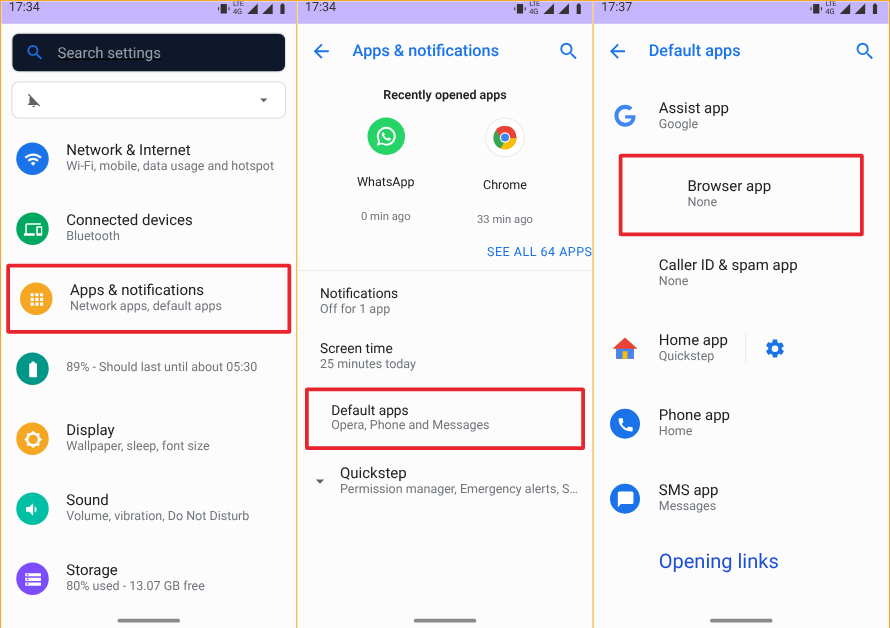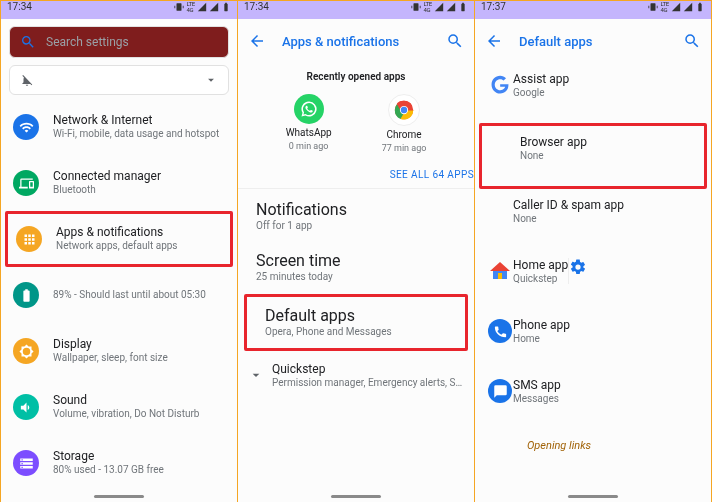--- a/index.html
+++ b/index.html
@@ -38,26 +38,27 @@
     color: #333;
     background: #c4b5fd;
   }
   .status-icons { display:flex; gap:2px; align-items:center; color:#333; }
   .status-icons svg { width:10px; height:10px; fill:#333; }
   .status-lte { font-size:6px; letter-spacing:-0.3px; line-height:1;}
   .searchbox {
     margin: 7px 8px;
     border: 1px solid #e1e1e1;
     border-radius: 6px;
-    background: #7f1d1d;
+    background: #0f172a;
     height: 30px;
     display: flex;
     align-items: center;
     padding: 0 10px;
     gap: 10px;
+    text-decoration: underline;
   }
   .searchbox svg { width:16px; height:16px; fill:#1a73e8; }
   .searchbox span { color:#9aa0a6; font-size:12px; }
   .dnd-row {
     margin: 0 8px 4px 8px;
     border: 1px solid #e1e1e1;
     border-radius: 6px;
     background:#fff;
     height:28px;
     display:flex;
@@ -87,34 +88,34 @@
   .appbar {
     display:flex; align-items:center; gap:16px;
     padding: 6px 10px;
     height:32px;
   }
   .appbar .back { width:18px; height:18px; fill:#1a73e8; }
   .appbar .heading { color:#1a73e8; font-size:13px; font-weight:500; flex:1; }
   .appbar .search { width:18px; height:18px; fill:#1a73e8;}
   .section-label { font-size:10px; font-weight:600; color:#202124; text-align:center; margin:8px 0;}
   .recent-apps { display:flex; justify-content:center; gap:50px; margin:4px 0 6px 0;}
-  .recent-app { display:flex; flex-direction:column; align-items:center; gap:3px; }
+  .recent-app { display:flex; flex-direction:column; align-items:center; gap:17px; }
   .recent-app .label { font-size:10px; color:#202124;}
   .recent-app .when { font-size:9px; color:#70757a;}
   .appicon { width:30px; height:30px; border-radius:50%; display:flex; align-items:center; justify-content:center;}
   .see-all { text-align:right; font-size:10px; font-weight:400; color:#1a73e8; margin:10px 0 8px 0; letter-spacing:0.4px;}
   .simple-row { padding:9px 18px; }
-  .simple-row .title{font-size:16px;}
+  .simple-row .title{font-size:11px;}
   .simple-row .sub{font-size:10px;}
   .adv-row { display:flex; align-items:center; padding:9px 10px; gap:8px;}
   .adv-row svg{width:16px;height:16px;fill:#5f6368;flex-shrink:0;}
-  .p3-row { display:flex; align-items:flex-start; padding:9px 12px; min-height:42px;}
+  .p3-row { display:flex; align-items:center; gap:14px; padding:9px 12px; min-height:42px;}
   .p3-row .sq { width:26px; height:26px; display:flex; align-items:center; justify-content:center; flex-shrink:0;}
   .gear { width:18px; height:18px; fill:#1a73e8; }
-  .opening { padding:10px 12px 10px 52px; font-size:11px; color:#a16207;font-style:italic;}
+  .opening { padding:10px 12px 10px 52px; font-size:16px; color:#1d4ed8;}
   .nav { position:absolute; bottom:0; left:0; right:0; height:14px; display:flex; justify-content:center; align-items:center;}
   .nav .pill{ width:50px; height:3px; border-radius:3px; background:#8a8a8a;}
 </style>
 </head>
 <body>
 
 <div class="container">
 
 <div class="phone">
   <div class="statusbar">
@@ -161,21 +162,21 @@
             <div class="sub">Wi-Fi, mobile, data usage and hotspot</div>
           </div>
     </div>
     <div class="row">
       <span class="icon-circle" style="background:#00a862">
             <svg viewBox="0 0 24 24">
               <path d="M4 6h18V4H4a2 2 0 00-2 2v11H0v3h14v-3H4V6zm19 2h-6a1 1 0 00-1 1v10a1 1 0 001 1h6a1 1 0 001-1V9a1 1 0 00-1-1zm-1 9h-4v-7h4v7z"></path>
             </svg>
           </span>
       <div class="texts">
-            <div class="title">Connected manager</div>
+            <div class="title">Connected devices</div>
             <div class="sub">Bluetooth</div>
           </div>
     </div>
     <div class="row highlight">
       <span class="icon-circle" style="background:#f5a623">
             <svg viewBox="0 0 24 24">
               <path d="M4 8h4V4H4v4zm6 12h4v-4h-4v4zm-6 0h4v-4H4v4zm0-6h4v-4H4v4zm6 0h4v-4h-4v4zm6-10v4h4V4h-4zm-6 4h4V4h-4v4zm6 6h4v-4h-4v4zm0 6h4v-4h-4v4z"></path>
             </svg>
           </span>
       <div class="texts">
@@ -281,21 +282,21 @@
             <svg width="22" height="22" viewBox="0 0 24 24">
               <circle cx="12" cy="12" r="10" fill="#ea4335"></circle>
               <path d="M12 2a10 10 0 018.94 5.5H12a4.5 4.5 0 00-3.92 2.3L4.3 4.6A9.96 9.96 0 0112 2z" fill="#ea4335"></path>
               <path d="M2 12a10 10 0 012.3-6.4l4 6.9A4.5 4.5 0 0012 16.5l-3.8 5.2A10 10 0 012 12z" fill="#34a853"></path>
               <path d="M22 12a10 10 0 01-13.8 9.7l4-6.9a4.5 4.5 0 003.9-2.3h7.4A10 10 0 0122 12z" fill="#fbbc05"></path>
               <circle cx="12" cy="12" r="4.5" fill="#fff"></circle>
               <circle cx="12" cy="12" r="3.5" fill="#4285f4"></circle>
             </svg>
           </div>
       <div class="label">Chrome</div>
-      <div class="when">77 min ago</div>
+      <div class="when">33 min ago</div>
     </div>
   </div>
   <div class="see-all">SEE ALL 64 APPS</div>
   <div style="height:1px;background:#eee;margin:0 0 2px 0"></div>
   <div class="simple-row">
     <div class="title">Notifications</div>
     <div class="sub">Off for 1 app</div>
   </div>
   <div class="simple-row">
     <div class="title">Screen time</div>
@@ -352,21 +353,21 @@
     <div class="sq">
           <svg width="22" height="22" viewBox="0 0 24 24">
             <path fill="#4285F4" d="M21.35 11.1h-9.18v2.92h5.4c-.23 1.23-1.63 3.6-5.4 3.6-3.25 0-5.9-2.69-5.9-6s2.65-6 5.9-6c1.85 0 3.09.79 3.8 1.47l2.59-2.5C16.9 3.1 14.8 2 12.17 2 6.98 2 2.77 6.2 2.77 11.62s4.21 9.62 9.4 9.62c5.42 0 9.02-3.81 9.02-9.18 0-.62-.07-1.1-.15-1.57z"></path>
           </svg>
         </div>
     <div class="texts">
           <div class="title">Assist app</div>
           <div class="sub">Google</div>
         </div>
   </div>
-  <div class="p3-row highlight" style="margin:0 4px">
+  <div class="p3-row highlight" style="margin:0 20px">
     <div class="sq"></div>
     <div class="texts">
           <div class="title">Browser app</div>
           <div class="sub">None</div>
         </div>
   </div>
   <div class="p3-row">
     <div class="sq"></div>
     <div class="texts">
           <div class="title">Caller ID &amp; spam app</div>

